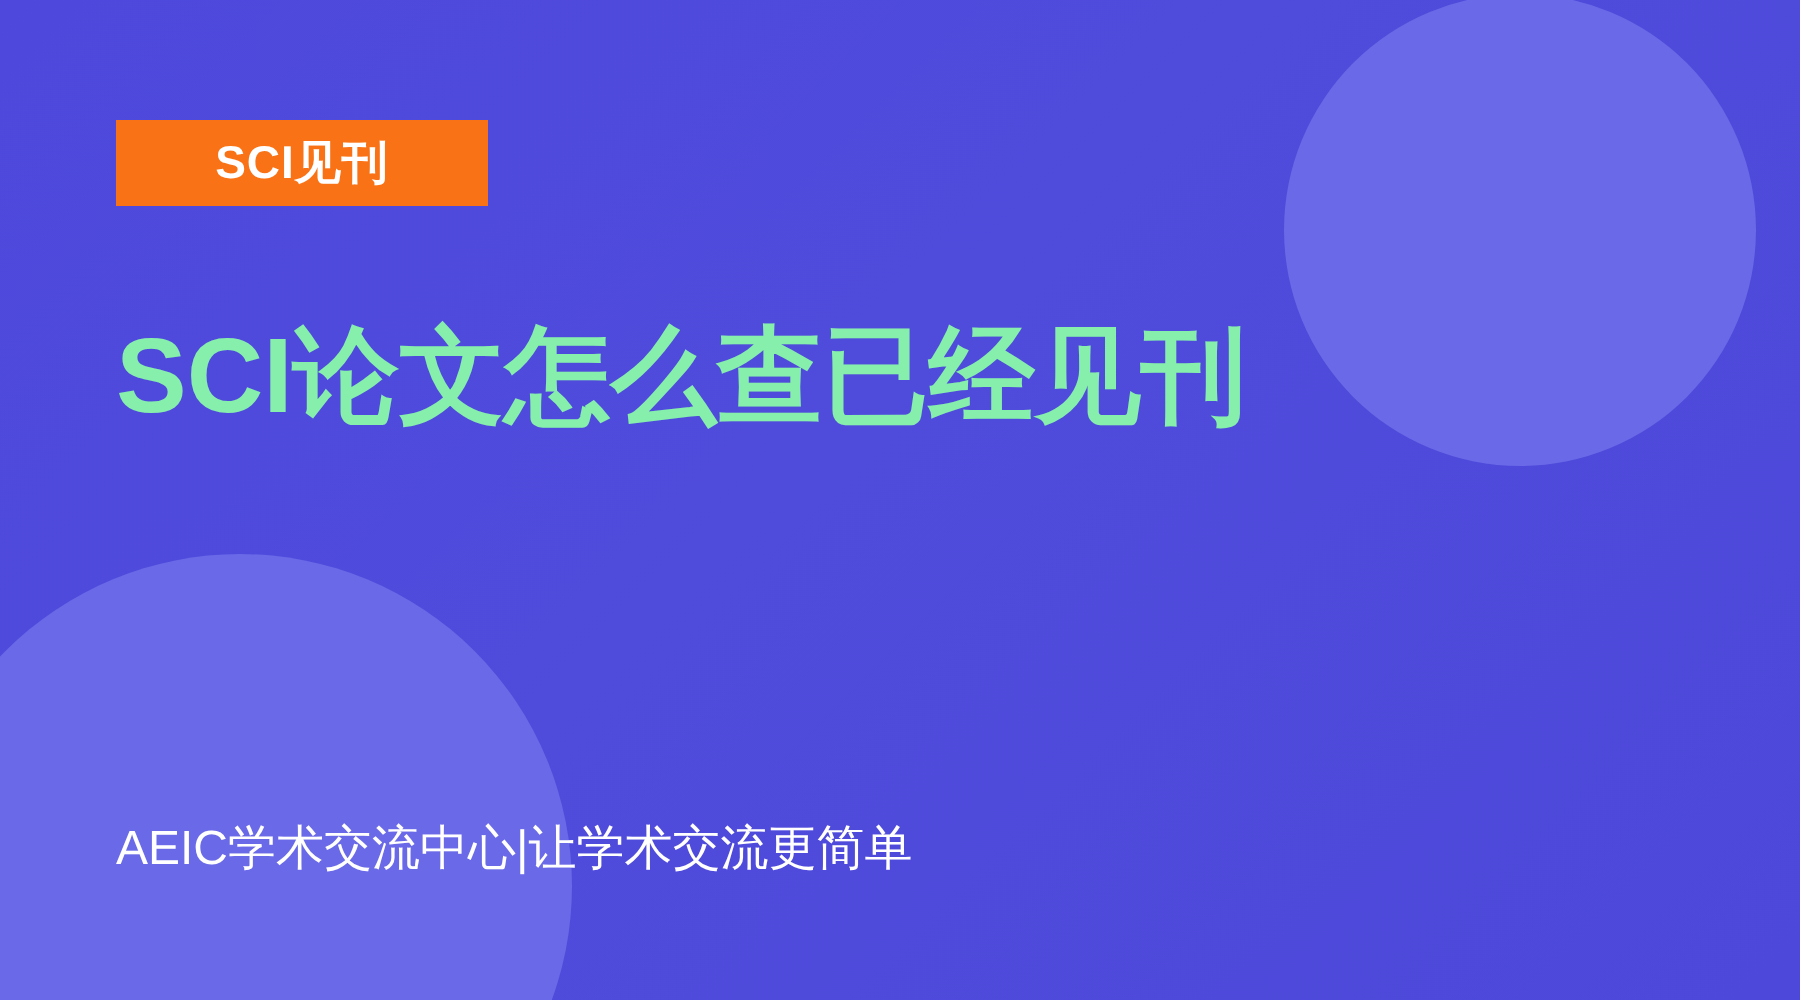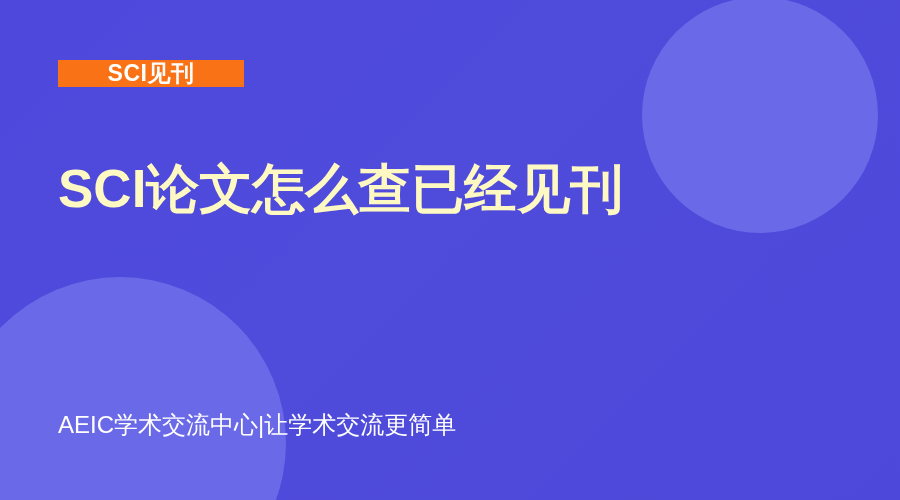--- a/index.html
+++ b/index.html
@@ -48,21 +48,21 @@
   .content {
     position: absolute;
     inset: 0;
   }
 
   .badge {
     position: absolute;
     left: 58px;
     top: 60px;
     width: 186px;
-    height: 27px;
+    height: 43px;
     background: #f97316;
     display: flex;
     align-items: center;
     justify-content: center;
     box-sizing: border-box;
   }
 
   .badge-label {
     color: #ffffff;
     font-size: 23px;
@@ -70,21 +70,21 @@
     letter-spacing: 0.5px;
     line-height: 1;
     white-space: nowrap;
   }
 
   .headline {
     position: absolute;
     left: 58px;
     top: 160px;
     margin: 0;
-    color: #fef9c3;
+    color: #86efac;
     font-size: 53px;
     font-weight: bold;
     line-height: 1.08;
     letter-spacing: 0px;
     white-space: nowrap;
   }
 
   .footer-text {
     position: absolute;
     left: 58px;

